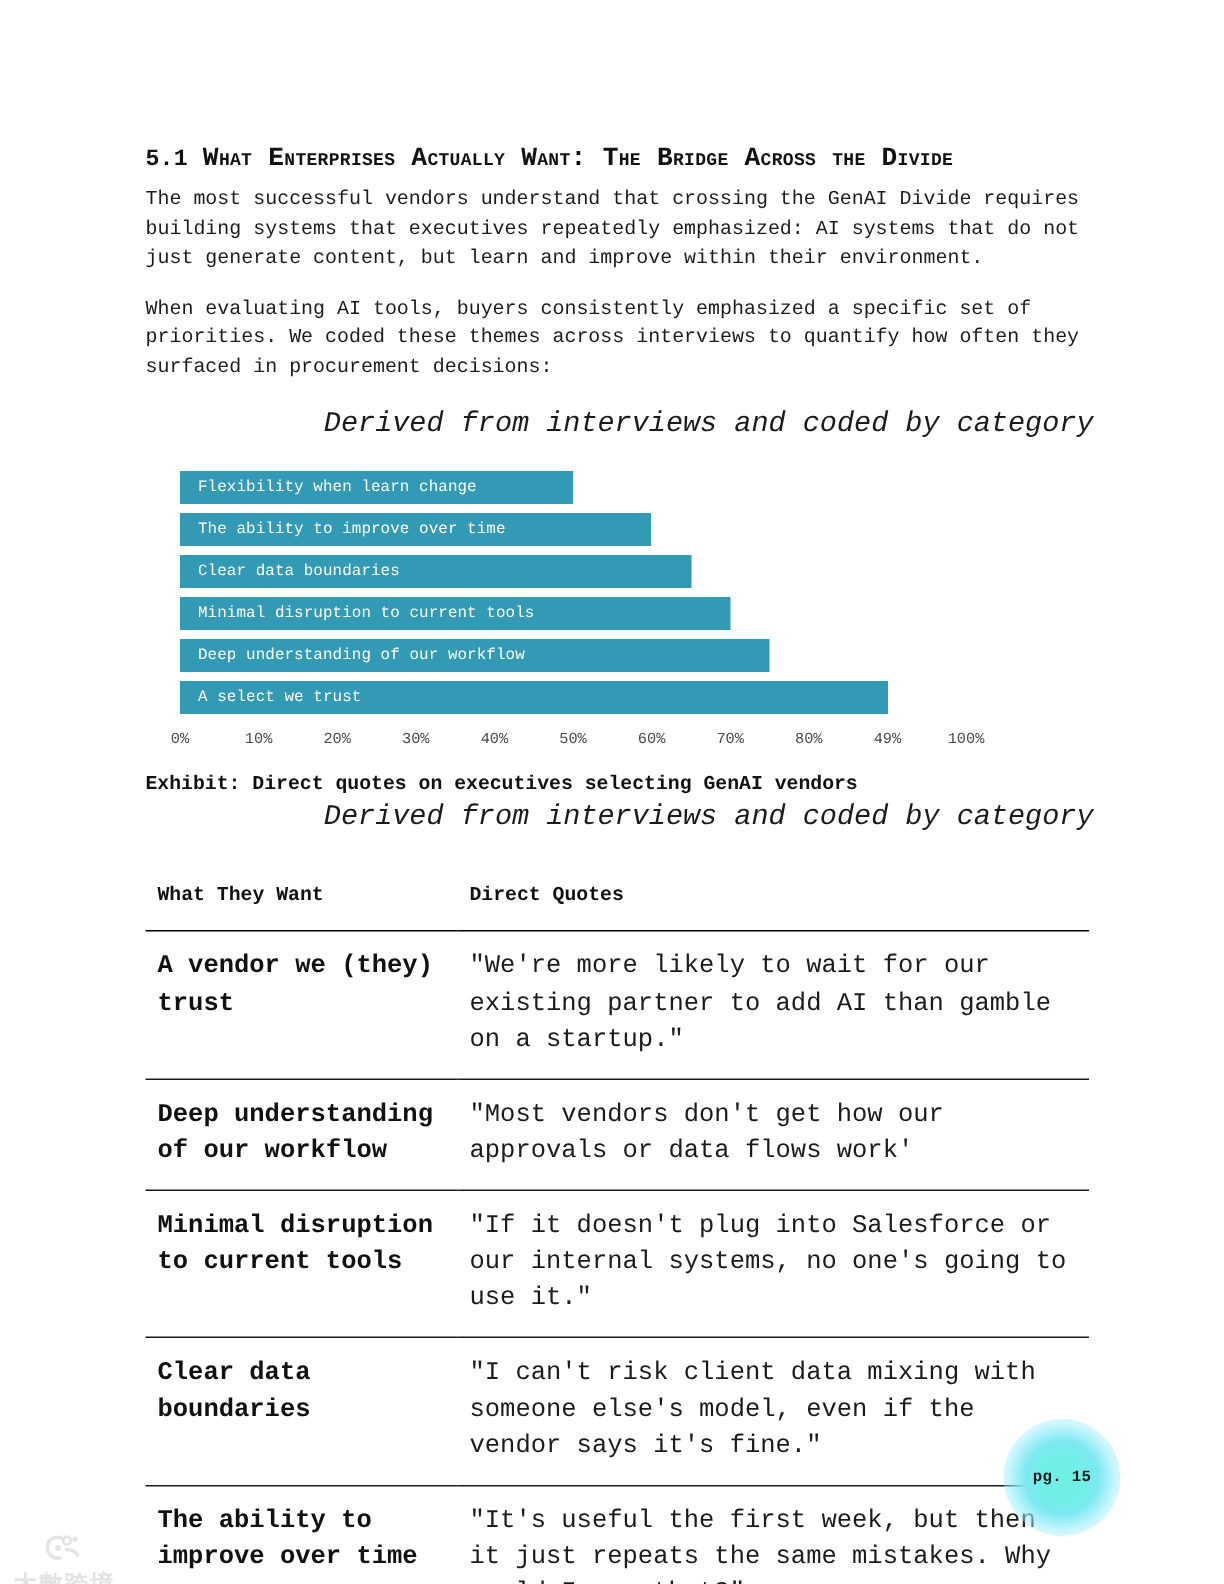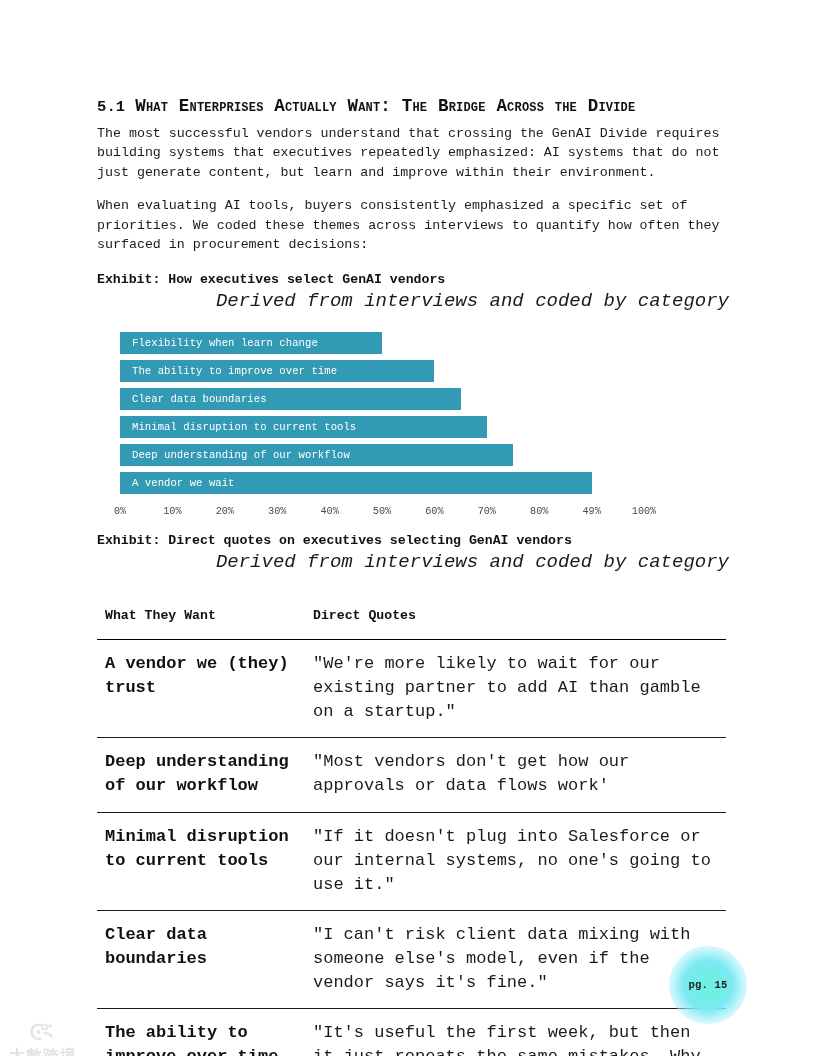--- a/index.html
+++ b/index.html
@@ -223,21 +223,20 @@
 
   <div class="content">
 
     <h1 class="sec-head">
       <span class="sec-num">5.1</span><span class="sec-title">What Enterprises Actually Want: The Bridge Across the Divide</span>
     </h1>
 
     <p class="body">The most successful vendors understand that crossing the GenAI Divide requires building systems that executives repeatedly emphasized: AI systems that do not just generate content, but learn and improve within their environment.</p>
     <p class="body tight">When evaluating AI tools, buyers consistently emphasized a specific set of priorities. We coded these themes across interviews to quantify how often they surfaced in procurement decisions:</p>
 
-    <div class="exhibit-title">Exhibit: How executives select GenAI vendors</div>
     <div class="exhibit-sub">Derived from interviews and coded by category</div>
 
     <div class="chart">
       <div class="bars" id="bars-container">
           <div class="bar-row">
             <div class="bar" style="width: 262px; background: rgb(51, 154, 181);"></div>
             <div class="bar-label" style="color: rgb(255, 255, 255);">Flexibility when learn change</div>
           </div>
           <div class="bar-row">
             <div class="bar" style="width: 314.4px; background: rgb(51, 154, 181);"></div>
@@ -250,21 +249,21 @@
           <div class="bar-row">
             <div class="bar" style="width: 366.8px; background: rgb(51, 154, 181);"></div>
             <div class="bar-label" style="color: rgb(255, 255, 255);">Minimal disruption to current tools</div>
           </div>
           <div class="bar-row">
             <div class="bar" style="width: 393px; background: rgb(51, 154, 181);"></div>
             <div class="bar-label" style="color: rgb(255, 255, 255);">Deep understanding of our workflow</div>
           </div>
           <div class="bar-row">
             <div class="bar" style="width: 471.6px; background: rgb(51, 154, 181);"></div>
-            <div class="bar-label" style="color: rgb(255, 255, 255);">A vendor we wait</div>
+            <div class="bar-label" style="color: rgb(255, 255, 255);">A select we trust</div>
           </div>
         </div>
       <div class="axis" id="axis-container">
           <div class="tick" style="left: 23px;">0%</div>
           <div class="tick" style="left: 75.4px;">10%</div>
           <div class="tick" style="left: 127.8px;">20%</div>
           <div class="tick" style="left: 180.2px;">30%</div>
           <div class="tick" style="left: 232.6px;">40%</div>
           <div class="tick" style="left: 285px;">50%</div>
           <div class="tick" style="left: 337.4px;">60%</div>

